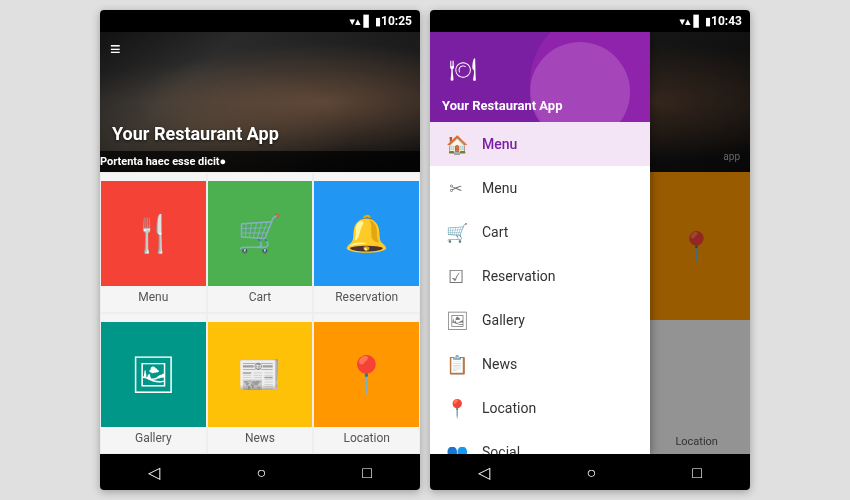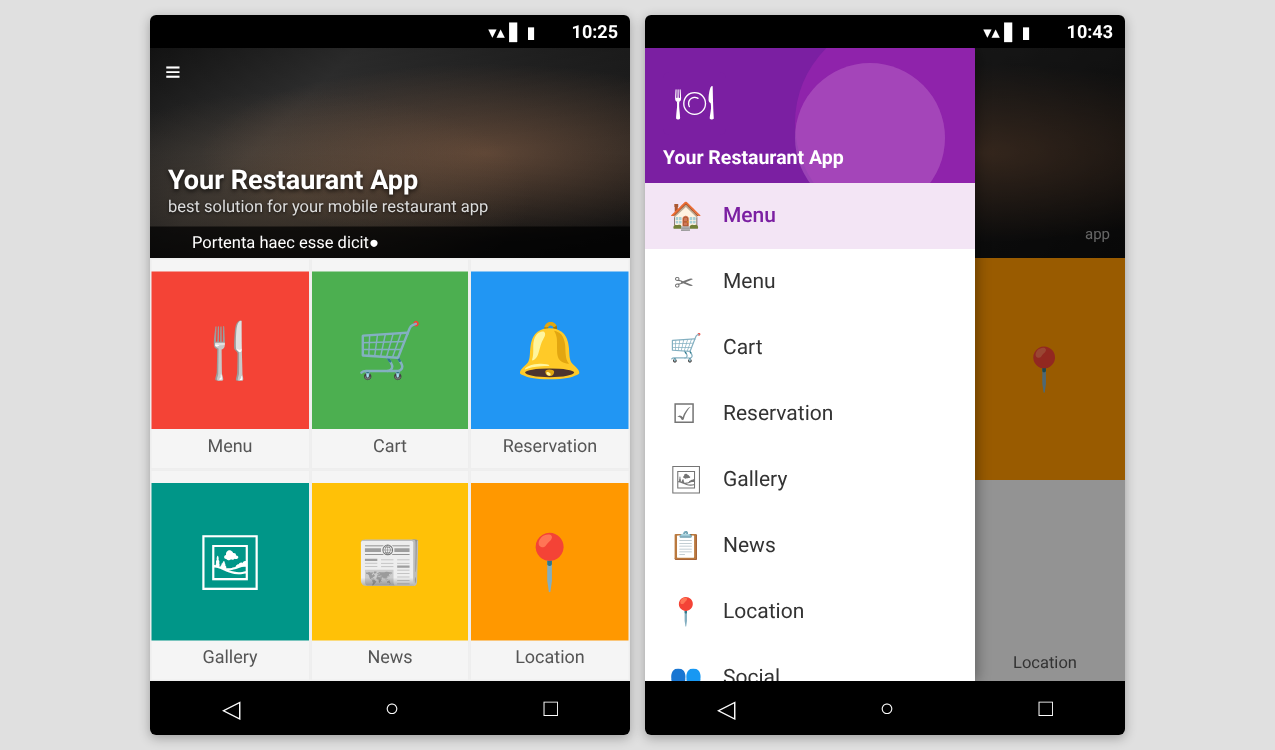--- a/index.html
+++ b/index.html
@@ -35,21 +35,20 @@
       display: flex;
       align-items: center;
       justify-content: flex-end;
       padding: 0 8px;
       font-size: 11px;
       flex-shrink: 0;
     }
     .status-bar .time {
       font-size: 12px;
       font-weight: bold;
-      margin-left: 24px;
     }
     .status-icons {
       display: flex;
       align-items: center;
       gap: 3px;
     }
 
     
     .hero {
       position: relative;
@@ -89,21 +88,22 @@
       font-size: 11px;
       text-shadow: 0 1px 2px rgba(0,0,0,0.7);
     }
     .hero-ticker {
       position: absolute;
       bottom: 0;
       left: 0; right: 0;
       background: rgba(0,0,0,0.7);
       color: #fff;
       font-size: 11px;
-      padding: 4px 28px;
+      padding: 4px 0;
+      font-weight: bold;
     }
     .hamburger {
       position: absolute;
       top: 6px;
       left: 10px;
       color: #fff;
       font-size: 18px;
       cursor: pointer;
     }
 
@@ -305,21 +305,20 @@
     <span class="time">10:25</span>
   </div>
 
   <div class="hero">
     <div class="hero-bg">
       <div class="hero-img-sim"></div>
     </div>
     <span class="hamburger">≡</span>
     <div class="hero-overlay">
       <div class="hero-title">Your Restaurant App</div>
-      <div class="hero-subtitle">best solution for your mobile restaurant app</div>
     </div>
     <div class="hero-ticker">Portenta haec esse dicit●</div>
   </div>
 
   <div class="grid">
 
     <div class="grid-item">
       <div class="grid-tile tile-orange">
         <span class="grid-icon">🍴</span>
       </div>

